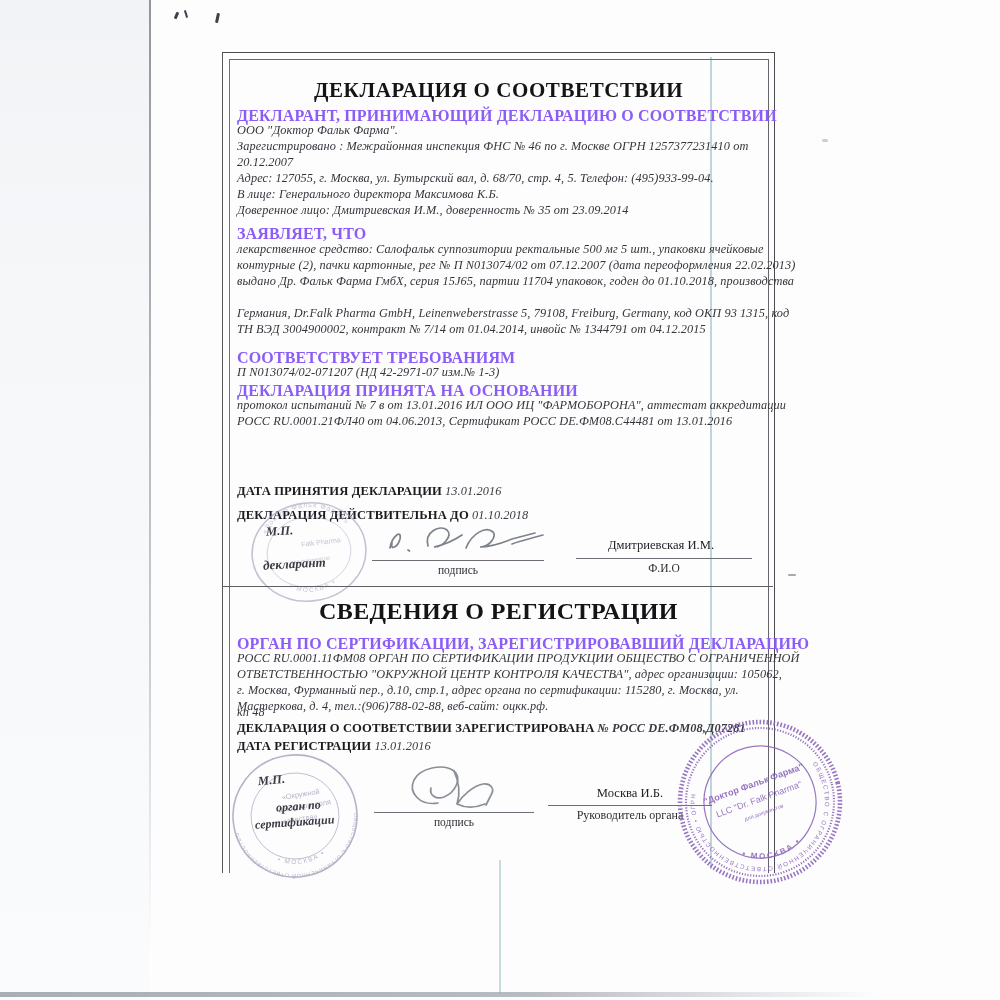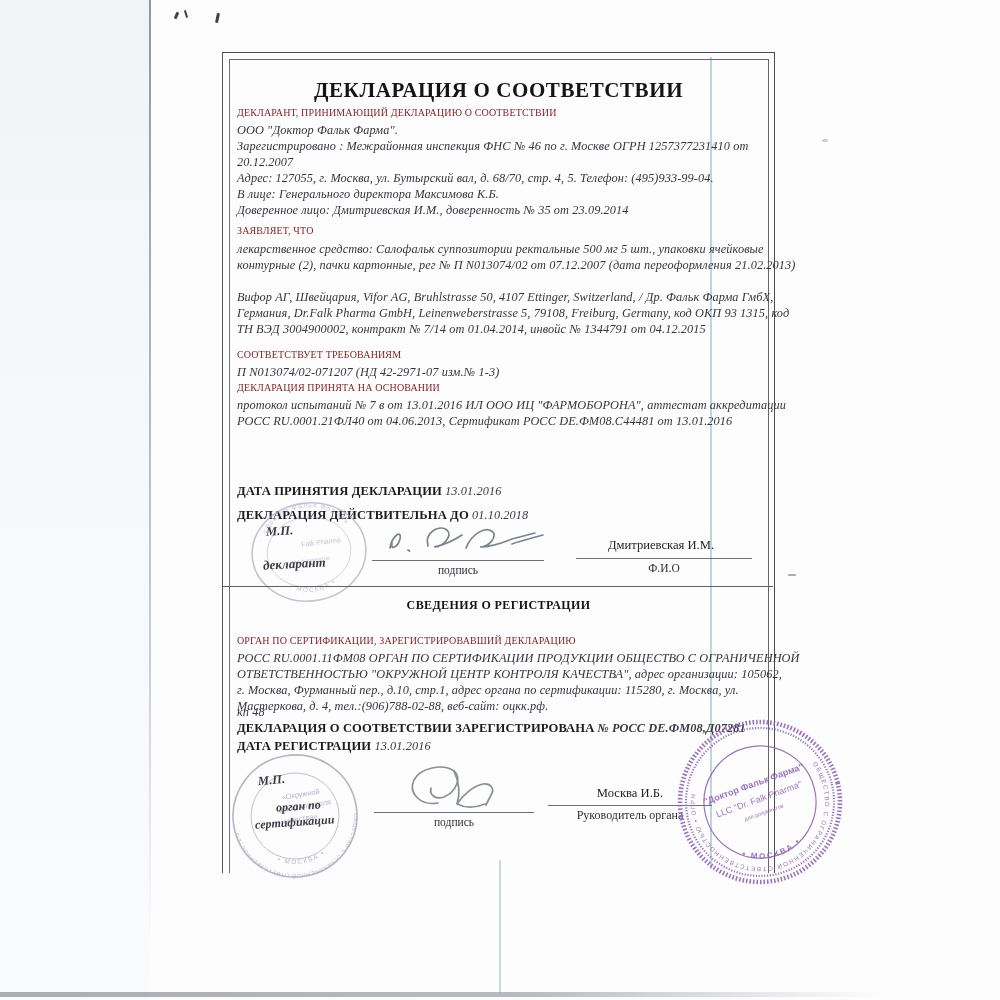--- a/index.html
+++ b/index.html
@@ -28,22 +28,22 @@
   
   .frame-outer{position:absolute;left:222px;top:52px;width:551px;height:820px;
     border-top:1.4px solid #494b4f;border-left:1.4px solid #54565a;border-right:1.4px solid #494b4f;}
   .frame-inner{position:absolute;left:6px;top:6px;right:5px;bottom:0;
     border-top:1px solid #64666b;border-left:1px solid #6e7075;border-right:1px solid #64666b;}
   .divider{position:absolute;left:222px;top:586px;width:551px;height:1.3px;background:#5e6064;}
   
   .doc-title{position:absolute;left:230px;width:537px;text-align:center;
     font-weight:bold;color:#141417;white-space:nowrap;}
   .t1{top:78px;font-size:21px;letter-spacing:.6px;}
-  .t2{top:598px;font-size:12px;letter-spacing:.4px;}
-  .h{position:absolute;left:237px;font-weight:normal;font-size:10px;color:#7f1d1d;
+  .t2{top:598px;font-size:24px;letter-spacing:.4px;}
+  .h{position:absolute;left:237px;font-weight:bold;font-size:16px;color:#8b5cf6;
     letter-spacing:.15px;white-space:nowrap;}
   .line{position:absolute;left:237px;font-style:italic;font-size:12.3px;color:#35363c;
     white-space:nowrap;letter-spacing:.1px;}
   .inline-label{font-weight:bold;font-style:normal;color:#1b1c1f;font-size:12.6px;margin-top:32px;}
   .inline-val{font-style:italic;color:#3a3b41;}
   .sig-line{position:absolute;height:1.2px;background:#6c7076;}
   .sig-label{position:absolute;font-size:11.5px;color:#2e2f34;text-align:center;white-space:nowrap;}
   .sig-name{position:absolute;font-size:12.6px;color:#242529;text-align:center;white-space:nowrap;}
   .ink{position:absolute;font-style:italic;font-weight:bold;color:#3a3b42;white-space:nowrap;}
   
@@ -79,22 +79,22 @@
   <div class="h" style="top:107px">ДЕКЛАРАНТ, ПРИНИМАЮЩИЙ ДЕКЛАРАЦИЮ О СООТВЕТСТВИИ</div>
   <div class="line" style="top:123px">ООО "Доктор Фальк Фарма".</div>
   <div class="line" style="top:139px">Зарегистрировано : Межрайонная инспекция ФНС № 46 по г. Москве ОГРН 1257377231410 от</div>
   <div class="line" style="top:155px">20.12.2007</div>
   <div class="line" style="top:171px">Адрес: 127055, г. Москва, ул. Бутырский вал, д. 68/70, стр. 4, 5. Телефон: (495)933-99-04.</div>
   <div class="line" style="top:187px">В лице: Генерального директора Максимова К.Б.</div>
   <div class="line" style="top:203px">Доверенное лицо: Дмитриевская И.М., доверенность № 35 от 23.09.2014</div>
 
   <div class="h" style="top:225px">ЗАЯВЛЯЕТ, ЧТО</div>
   <div class="line" style="top:242px">лекарственное средство: Салофальк суппозитории ректальные 500 мг 5 шт., упаковки ячейковые</div>
-  <div class="line" style="top:258px">контурные (2), пачки картонные, рег № П N013074/02 от 07.12.2007 (дата переоформления 21.02.2013)</div>
-  <div class="line" style="top:290px">Вифор АГ, Швейцария, Vifor AG, Bruhlstrasse 50, 4107 Ettinger, Switzerland, / Др. Фальк Фарма ГмбХ,</div>
+  <div class="line" style="top:258px">контурные (2), пачки картонные, рег № П N013074/02 от 07.12.2007 (дата переоформления 22.02.2013)</div>
+  <div class="line" style="top:274px">выдано Др. Фальк Фарма ГмбХ, серия 15J65, партии 11704 упаковок, годен до 01.10.2018, производства</div>
   <div class="line" style="top:306px">Германия, Dr.Falk Pharma GmbH, Leinenweberstrasse 5, 79108, Freiburg, Germany, код ОКП 93 1315, код</div>
   <div class="line" style="top:322px">ТН ВЭД 3004900002, контракт № 7/14 от 01.04.2014, инвойс № 1344791 от 04.12.2015</div>
 
   <div class="h" style="top:349px">СООТВЕТСТВУЕТ ТРЕБОВАНИЯМ</div>
   <div class="line" style="top:365px">П N013074/02-071207 (НД 42-2971-07 изм.№ 1-3)</div>
   <div class="h" style="top:382px">ДЕКЛАРАЦИЯ ПРИНЯТА НА ОСНОВАНИИ</div>
   <div class="line" style="top:398px">протокол испытаний № 7 в от 13.01.2016 ИЛ ООО ИЦ "ФАРМОБОРОНА", аттестат аккредитации</div>
   <div class="line" style="top:414px">РОСС RU.0001.21ФЛ40 от 04.06.2013, Сертификат РОСС DE.ФМ08.С44481 от 13.01.2016</div>
 
   <div class="line" style="top:484px"><span class="inline-label">ДАТА ПРИНЯТИЯ ДЕКЛАРАЦИИ</span><span> </span><span class="inline-val">13.01.2016</span></div>

